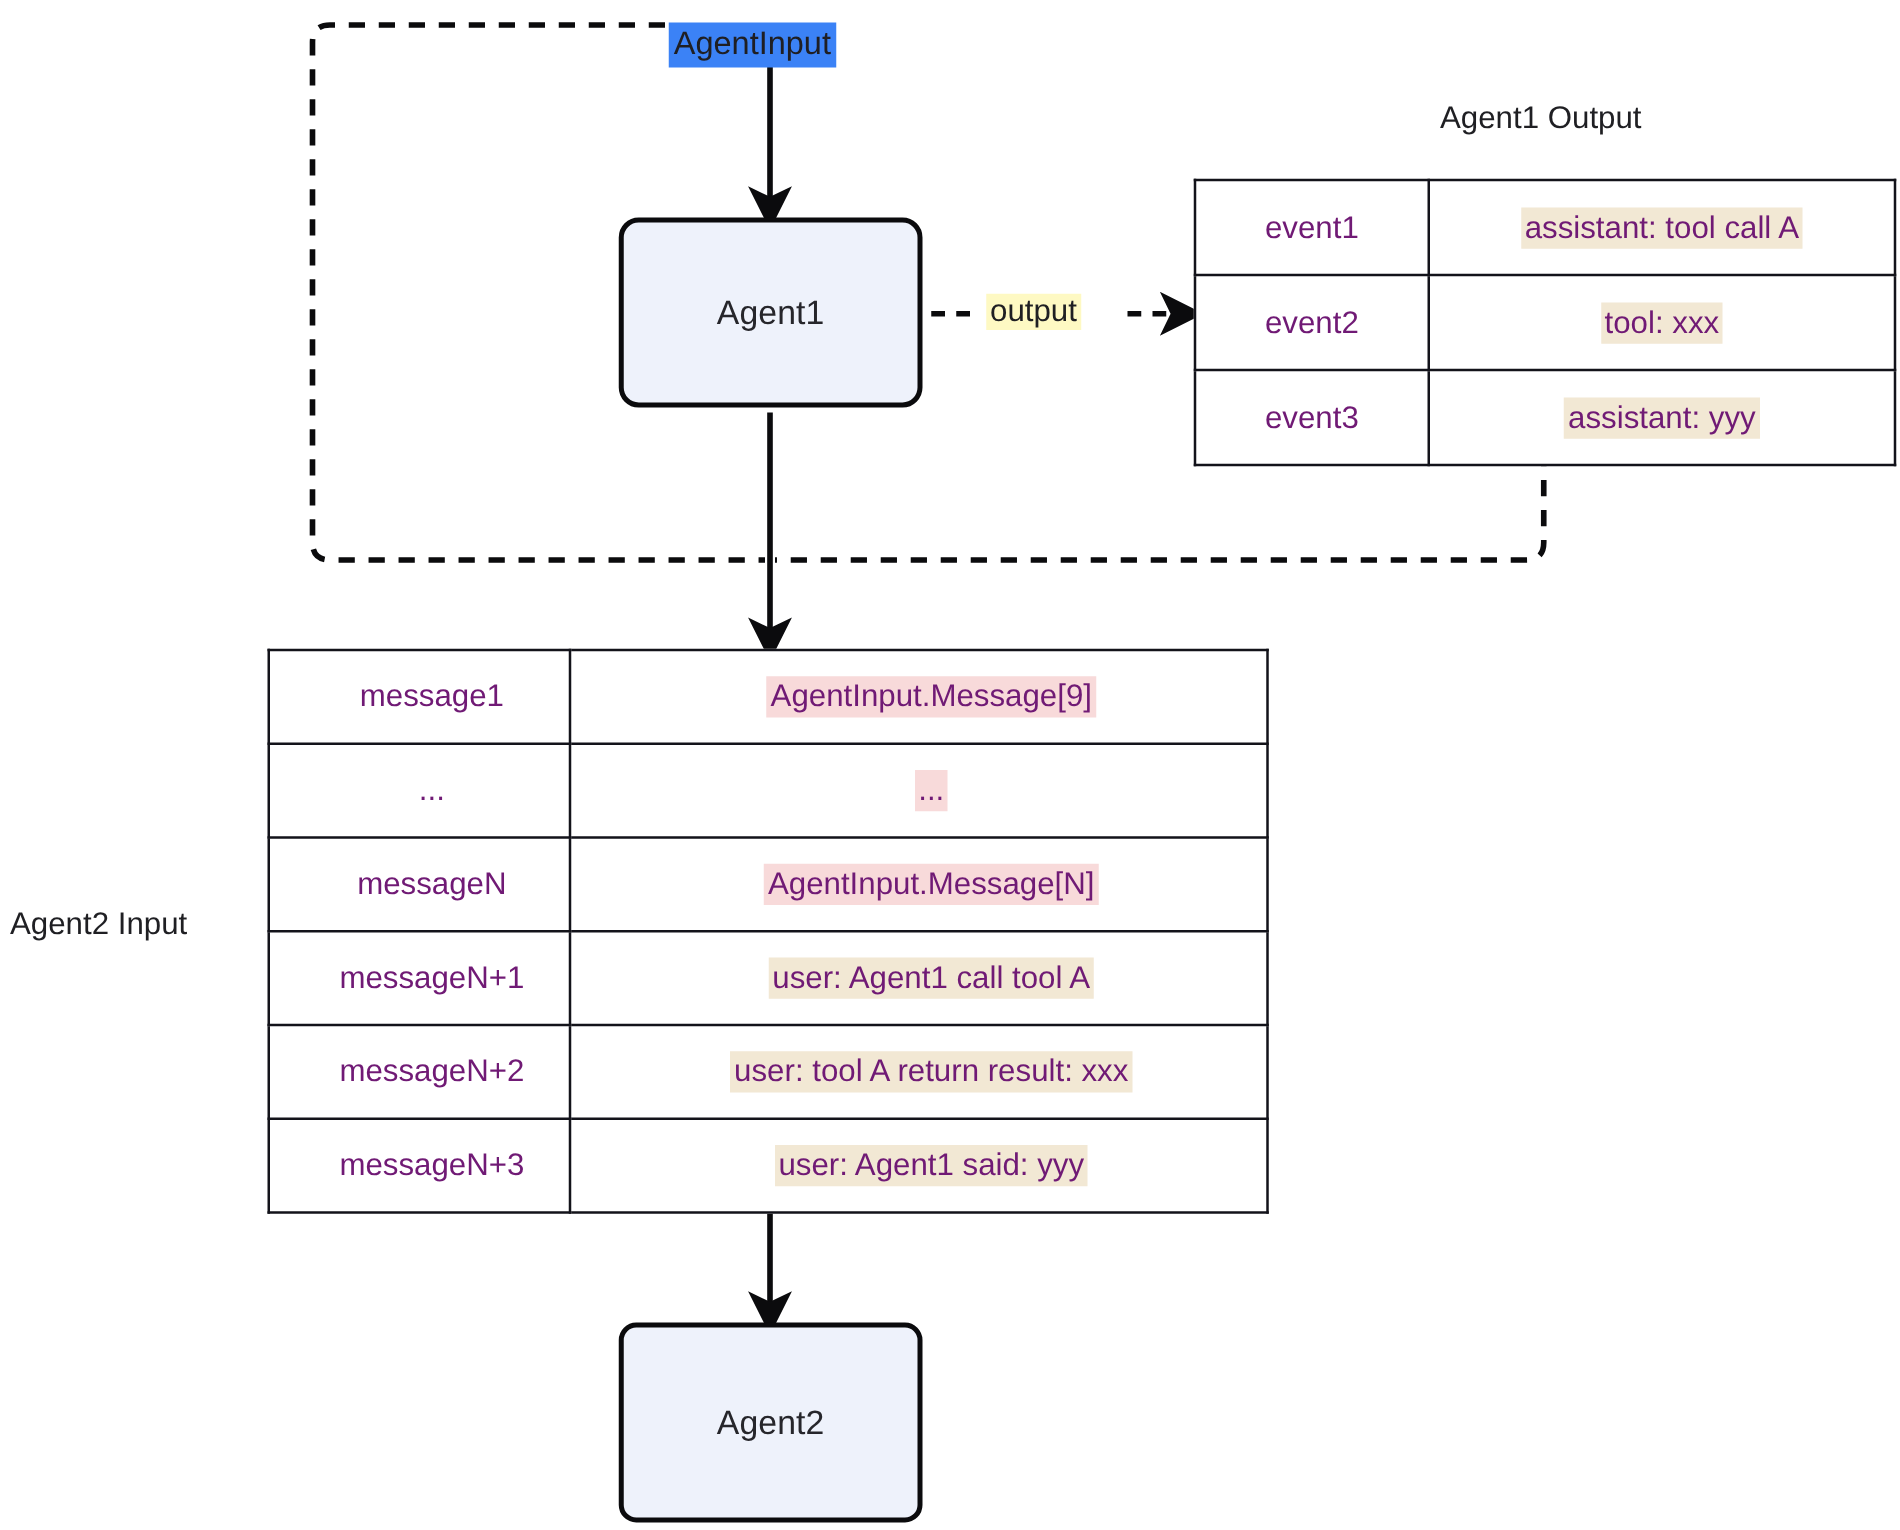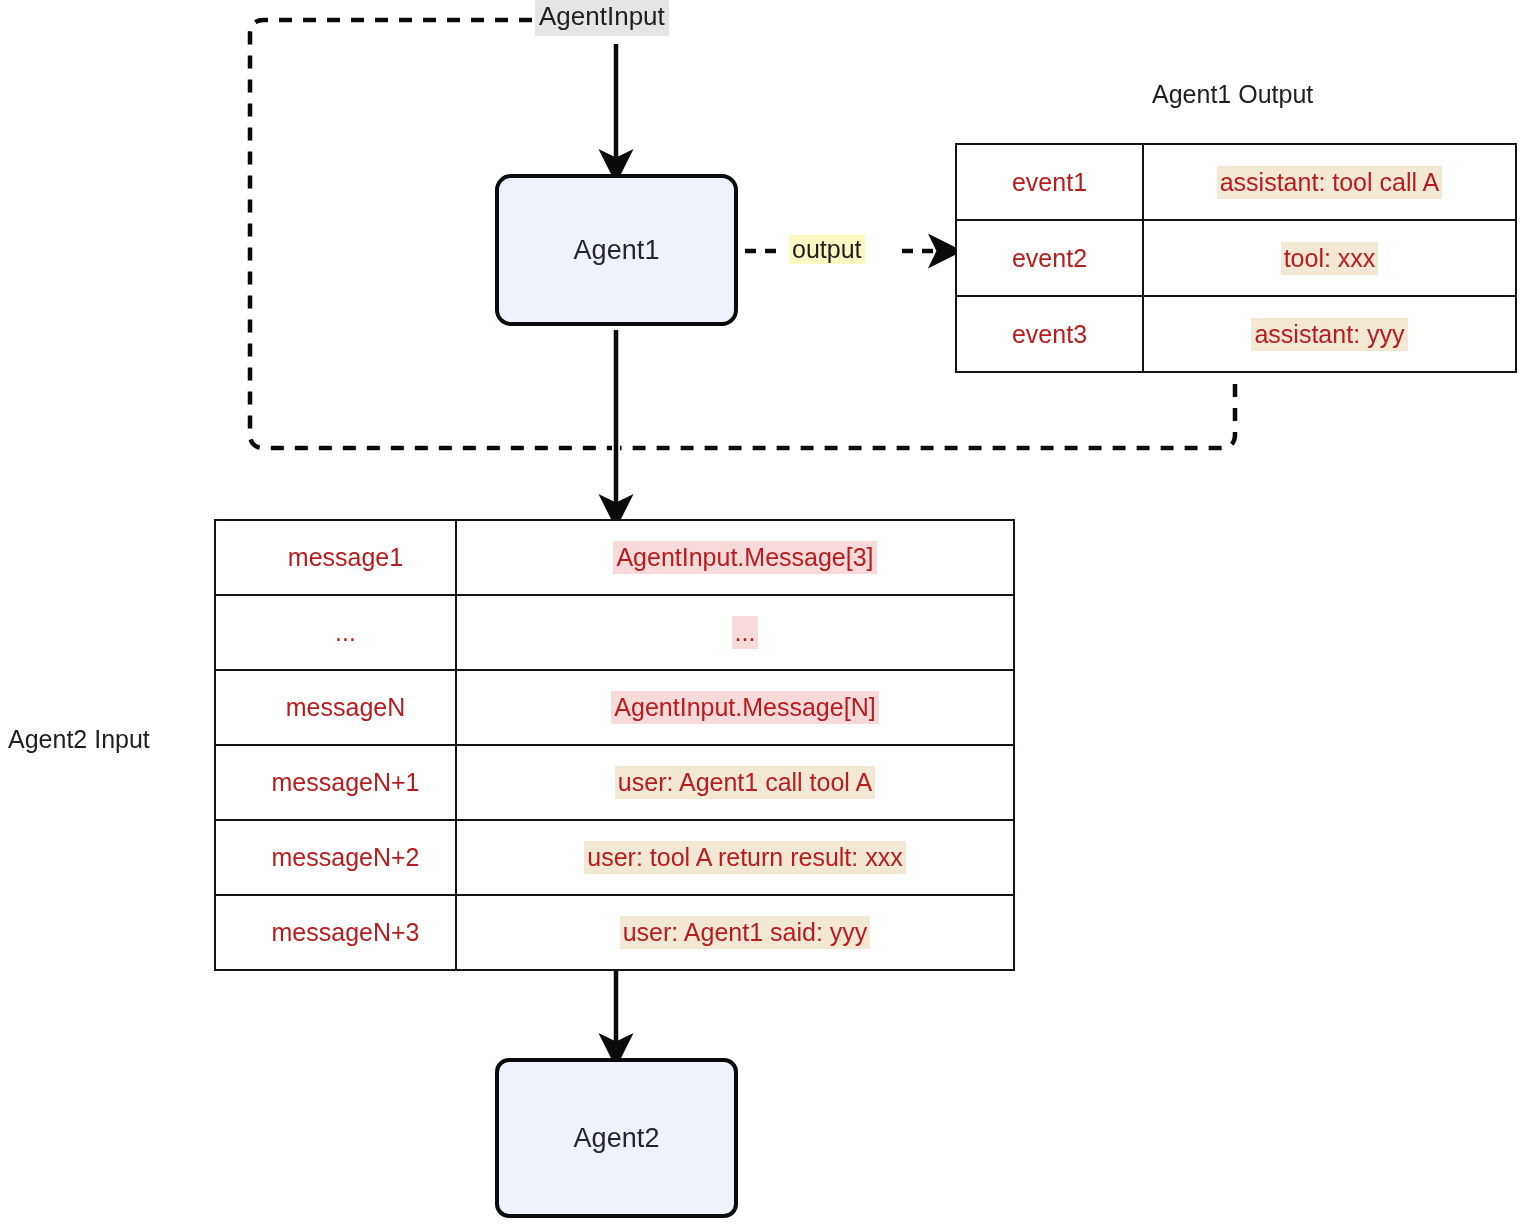--- a/index.html
+++ b/index.html
@@ -45,22 +45,22 @@
   #agent2-node { left: 495px; top: 1058px; width: 243px; height: 160px; }
 
   
   .float-label {
     position: absolute;
     font-size: 26px;
     color: #1f1f23;
     white-space: nowrap;
   }
   #agent-input-label {
-    left: 535px; top: 0;
-    background: #e5e5e5;
+    left: 535px; top: 18px;
+    background: #3b82f6;
     padding: 2px 4px 4px 4px;
     line-height: 1.15;
   }
   #output-edge-label {
     left: 789px; top: 235px;
     font-size: 25px;
     background: #fef9c3;
     padding: 0 3px;
   }
   #agent1-output-title {
@@ -78,21 +78,21 @@
     box-sizing: border-box;
     border-collapse: collapse;
     background: #ffffff;
     table-layout: fixed;
   }
   .diagram-table td {
     border: 2px solid #13131a;
     text-align: center;
     vertical-align: middle;
     font-size: 25px;
-    color: #b91c1c;
+    color: #701a75;
     padding: 0 6px;
     overflow: hidden;
     white-space: nowrap;
   }
   #agent1-output-table {
     left: 955px; top: 143px;
     width: 562px;
   }
   #agent1-output-table td { height: 74px; }
   #agent1-output-table td.key-cell { width: 173px; }
@@ -185,21 +185,21 @@
           <td class="key-cell">event3</td>
           <td class="value-cell"><span class="hl-beige">assistant: yyy</span></td>
         </tr>
       </tbody>
   </table>
 
   <table class="diagram-table" id="agent2-input-table">
     <tbody>
         <tr>
           <td class="key-cell">message1</td>
-          <td class="value-cell"><span class="hl-pink">AgentInput.Message[3]</span></td>
+          <td class="value-cell"><span class="hl-pink">AgentInput.Message[9]</span></td>
         </tr>
         <tr>
           <td class="key-cell">...</td>
           <td class="value-cell"><span class="hl-pink">...</span></td>
         </tr>
         <tr>
           <td class="key-cell">messageN</td>
           <td class="value-cell"><span class="hl-pink">AgentInput.Message[N]</span></td>
         </tr>
         <tr>

